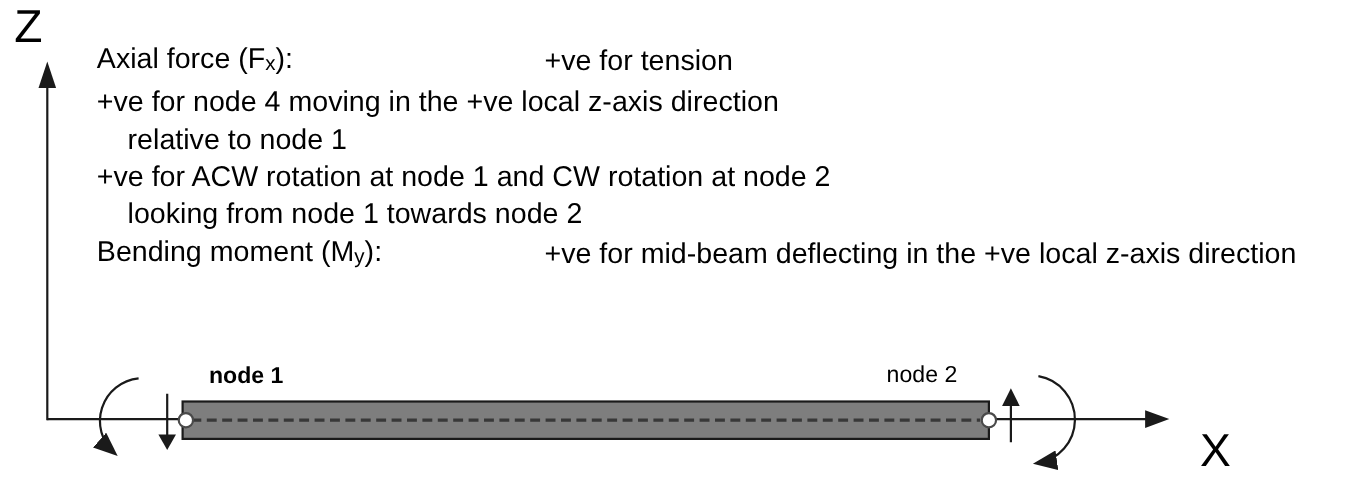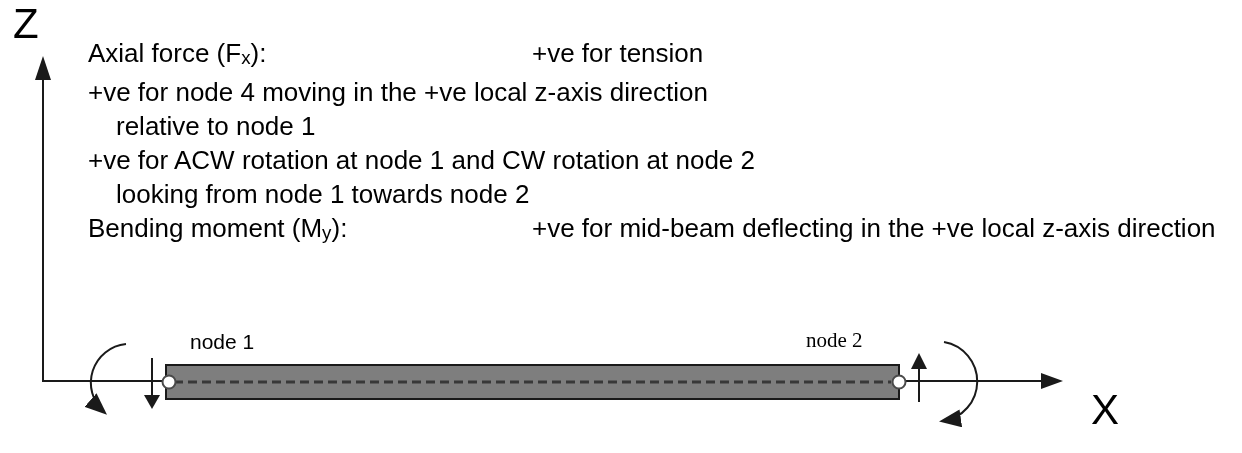--- a/index.html
+++ b/index.html
@@ -16,36 +16,36 @@
 
   
   .conventions{
     position:absolute;
     left:88px;
     top:36px;
     font-size:26px;
     line-height:34px;
     white-space:nowrap;
   }
-  .crow{display:flex;align-items:flex-start;gap:37px;}
+  .crow{display:flex;align-items:center;}
   .clabel{flex:0 0 407px;width:407px;}
   .cvalue{}
   .cline{white-space:nowrap;}
   .indent{padding-left:7px;margin-left:21px;}
   .ss{font-size:0.72em;vertical-align:-0.1em;}
 
   
   .axis-label{position:absolute;font-size:42px;line-height:1;font-weight:400;}
   .axis-z{left:13px;top:3px;}
   .axis-x{left:1091px;top:389px;}
 
   
   .node-label{position:absolute;font-size:21px;line-height:1;}
-  .node1{left:190px;top:331px;}
-  .node2{left:806px;top:330px;font-family:Liberation Serif, serif;}
+  .node1{left:190px;top:331px;font-weight:bold;}
+  .node2{left:806px;top:330px;}
 </style>
 </head>
 <body>
 
 <div class="figure">
 
   <svg width="1242" height="453" viewBox="0 0 1242 453">
     <defs>
       <marker id="ah" markerWidth="11" markerHeight="9" refX="9" refY="4.5" orient="auto" markerUnits="strokeWidth">
         <path d="M0,0 L11,4.5 L0,9 z" fill="#1a1a1a"></path>

